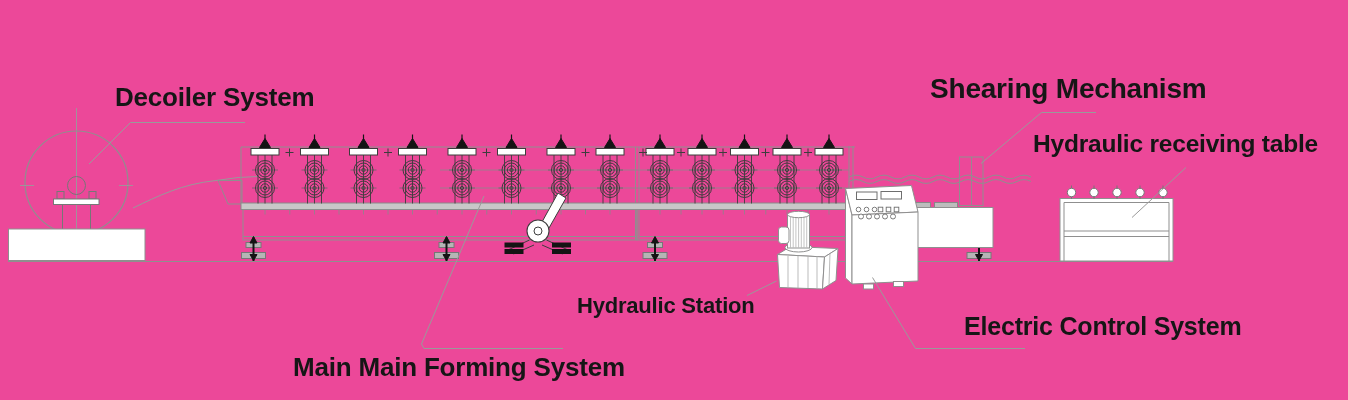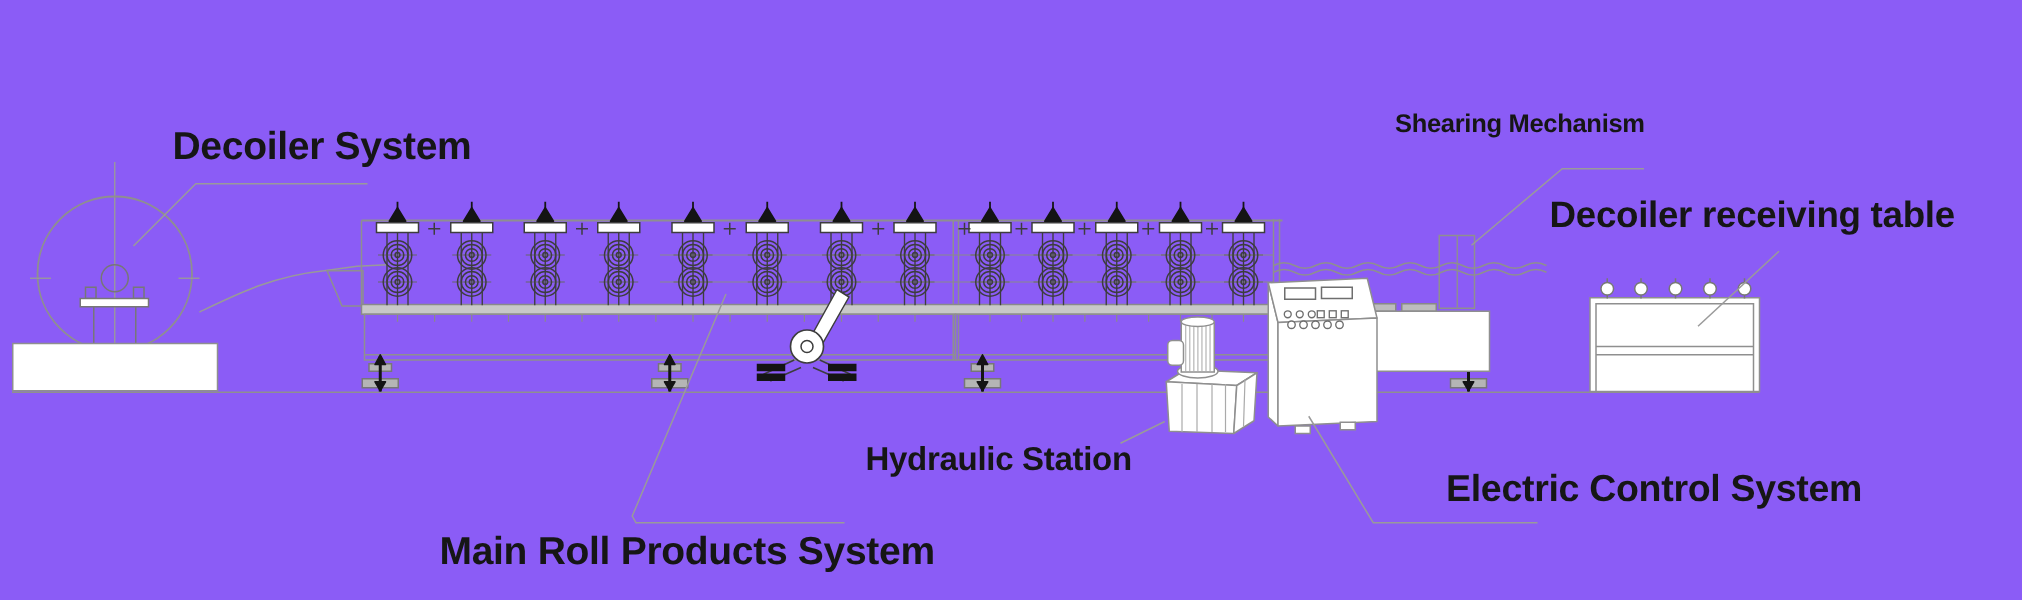--- a/index.html
+++ b/index.html
@@ -1,26 +1,26 @@
 <!DOCTYPE html>
 <html><head>
 <meta charset="utf-8">
 <style>
   html,body{margin:0;padding:0;background:#fff;}
   .stage{
-    position:relative;width:1348px;height:400px;background:#8b5cf6;
+    position:relative;width:1348px;height:400px;background:#ec4899;
     font-family:"Liberation Sans", sans-serif;overflow:hidden;
   }
   .stage svg{position:absolute;left:0;top:0;}
   .diagram-label{
     position:absolute;white-space:nowrap;font-weight:700;color:#161616;
     letter-spacing:-0.2px;line-height:1.1;
   }
   .lbl-decoiler {left:115px; top:83px;  font-size:26px;}
-  .lbl-shearing {left:930px; top:74px;  font-size:17px;}
+  .lbl-shearing {left:930px; top:74px;  font-size:28px;}
   .lbl-products {left:1033px;top:131px; font-size:24.5px;}
   .lbl-hydraulic{left:577px; top:294px; font-size:22px;}
   .lbl-electric {left:932px; top:313px; font-size:25px;margin-left:32px;}
   .lbl-main     {left:293px; top:353px; font-size:26px;}
 </style>
 </head>
 <body>
 
 <div class="stage">
   <div id="drawing-host">
@@ -450,17 +450,17 @@
           <path d="M484,196 L421.5,344 L424,348.5 L563,348.5" stroke="#9a9a9a" fill="none" stroke-width="1"></path>
           <path d="M776.5,281 L747,295.5" stroke="#9a9a9a" fill="none" stroke-width="1"></path>
           <path d="M872.5,277.5 L915.5,348.5 L1025,348.5" stroke="#9a9a9a" fill="none" stroke-width="1"></path>
           <path d="M981,163.5 L1041.5,112.5 L1096,112.5" stroke="#9a9a9a" fill="none" stroke-width="1"></path>
           <path d="M1132,217.5 L1186,167.5" stroke="#9a9a9a" fill="none" stroke-width="1"></path>
         </g>
       </svg>
     </div>
   <div class="diagram-label lbl-decoiler">Decoiler System</div>
   <div class="diagram-label lbl-shearing">Shearing Mechanism</div>
-  <div class="diagram-label lbl-products">Decoiler receiving table</div>
+  <div class="diagram-label lbl-products">Hydraulic receiving table</div>
   <div class="diagram-label lbl-hydraulic">Hydraulic Station</div>
   <div class="diagram-label lbl-electric">Electric Control System</div>
-  <div class="diagram-label lbl-main">Main Roll Products System</div>
+  <div class="diagram-label lbl-main">Main Main Forming System</div>
 </div>
 
 </body></html>

